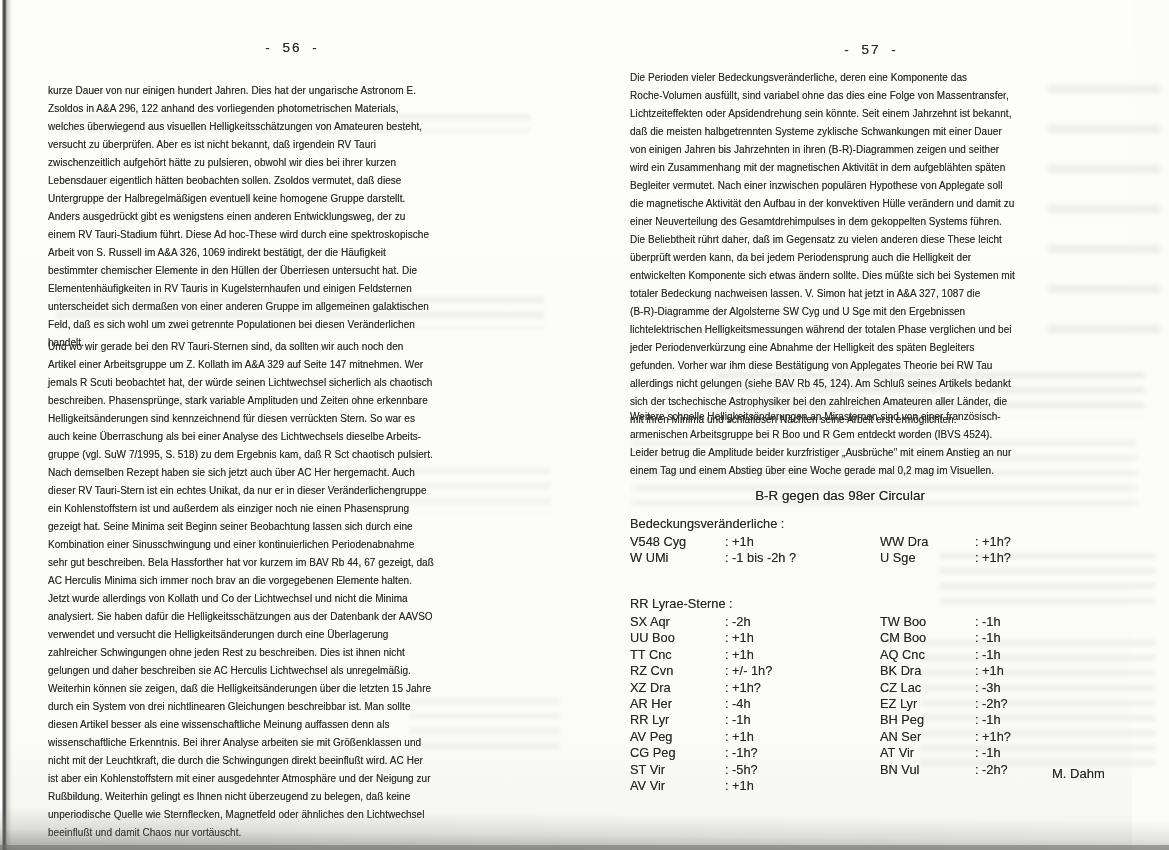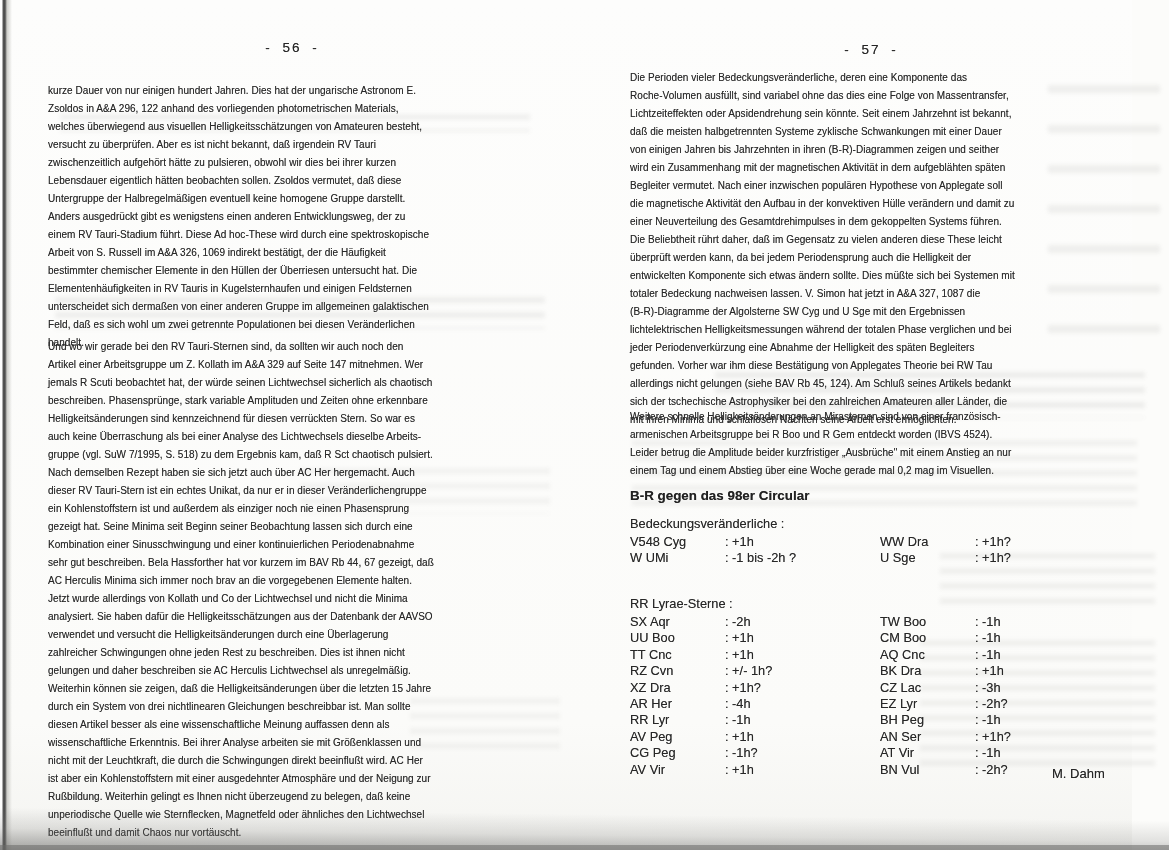--- a/index.html
+++ b/index.html
@@ -15,22 +15,22 @@
     font-size:13.5px;letter-spacing:2px;word-spacing:5px;
     color:#262626;text-shadow:0 0 .5px rgba(40,40,40,.6);
   }
   .para{
     position:absolute;
     font-size:10px;line-height:18px;white-space:pre;
     color:#292929;text-shadow:0 0 .45px rgba(45,45,45,.55);
     letter-spacing:.05px;
   }
   .heading{
-    position:absolute;left:630px;top:488px;width:420px;text-align:left;
-    font-size:13.4px;font-weight:bold;color:#222;
+    position:absolute;left:630px;top:488px;width:420px;text-align:center;
+    font-size:13.4px;font-weight:normal;color:#222;
     text-shadow:0 0 .5px rgba(35,35,35,.6);
   }
   .tsection{position:absolute;left:630px;width:517px;}
   .tlabel{font-size:12.8px;color:#272727;text-shadow:0 0 .45px rgba(45,45,45,.55);margin-bottom:3px;}
   .cols{display:flex;}
   .tcol{width:250px;}
   .tcol + .tcol{flex:1;}
   .trow{font-size:12.8px;line-height:16.4px;color:#272727;text-shadow:0 0 .45px rgba(45,45,45,.55);}
   .trow .star{display:inline-block;width:95px;}
   .signature{
@@ -168,20 +168,21 @@
       <div class="tcol">
           <div class="trow"><span class="star">SX Aqr</span><span class="val">: -2h</span></div>
           <div class="trow"><span class="star">UU Boo</span><span class="val">: +1h</span></div>
           <div class="trow"><span class="star">TT Cnc</span><span class="val">: +1h</span></div>
           <div class="trow"><span class="star">RZ Cvn</span><span class="val">: +/- 1h?</span></div>
           <div class="trow"><span class="star">XZ Dra</span><span class="val">: +1h?</span></div>
           <div class="trow"><span class="star">AR Her</span><span class="val">: -4h</span></div>
           <div class="trow"><span class="star">RR Lyr</span><span class="val">: -1h</span></div>
           <div class="trow"><span class="star">AV Peg</span><span class="val">: +1h</span></div>
           <div class="trow"><span class="star">CG Peg</span><span class="val">: -1h?</span></div>
+          <div class="trow"><span class="star">ST Vir</span><span class="val">: -5h?</span></div>
           <div class="trow"><span class="star">AV Vir</span><span class="val">: +1h</span></div>
         </div>
       <div class="tcol">
           <div class="trow"><span class="star">TW Boo</span><span class="val">: -1h</span></div>
           <div class="trow"><span class="star">CM Boo</span><span class="val">: -1h</span></div>
           <div class="trow"><span class="star">AQ Cnc</span><span class="val">: -1h</span></div>
           <div class="trow"><span class="star">BK Dra</span><span class="val">: +1h</span></div>
           <div class="trow"><span class="star">CZ Lac</span><span class="val">: -3h</span></div>
           <div class="trow"><span class="star">EZ Lyr</span><span class="val">: -2h?</span></div>
           <div class="trow"><span class="star">BH Peg</span><span class="val">: -1h</span></div>

